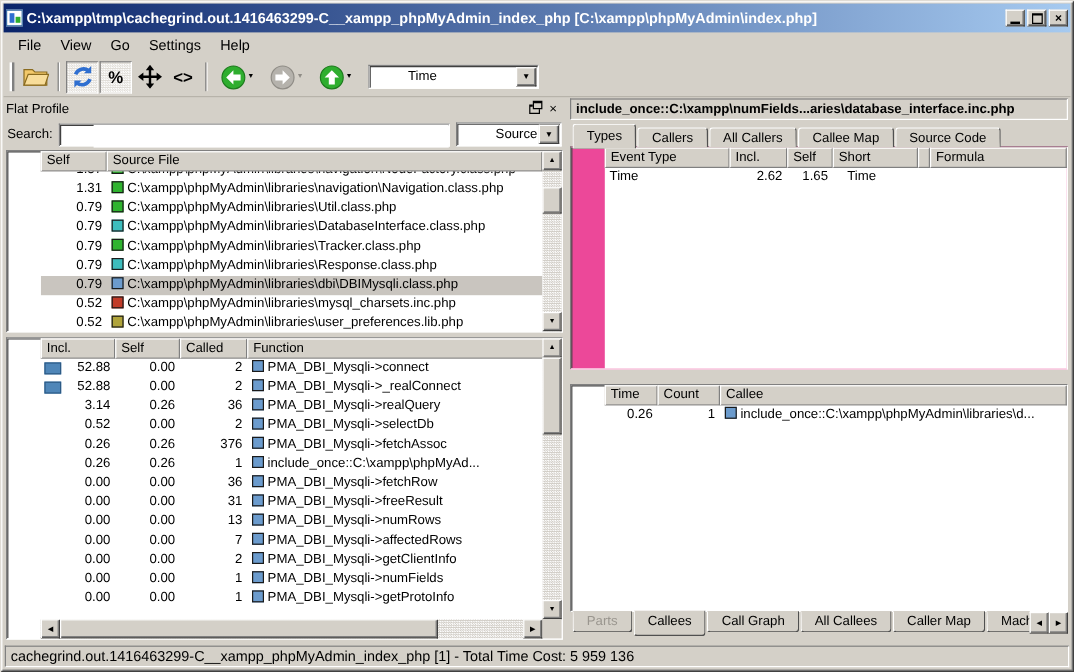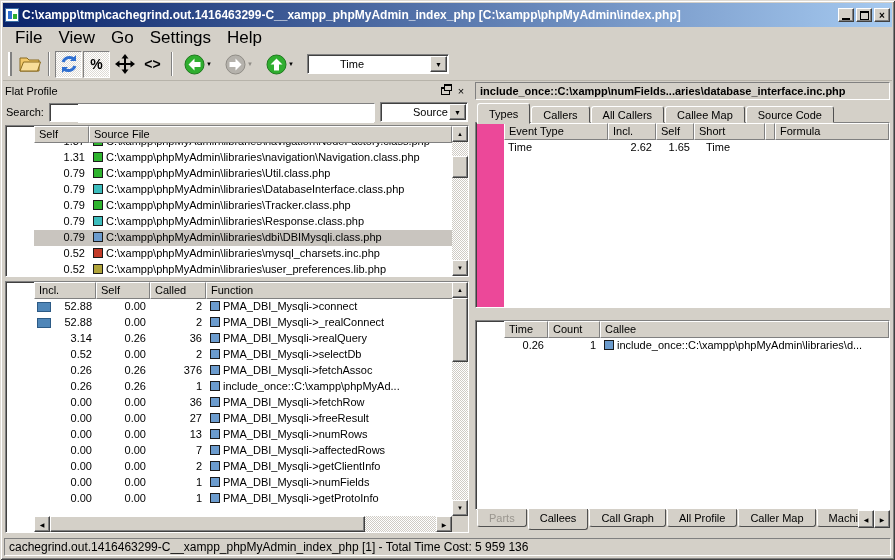--- a/index.html
+++ b/index.html
@@ -20,21 +20,21 @@
   .app-icon { width:14px; height:14px; background:#fff; border:1px solid #3a6ea5; margin-right:3px; position:relative; flex:none; }
   .app-icon i { position:absolute; left:2px; top:2px; width:4px; height:8px; background:#2f6fd0; }
   .app-icon b { position:absolute; left:7px; top:5px; width:4px; height:5px; background:#2fae2f; }
   .title-text { color:#fff; font-weight:bold; font-size:12px; white-space:nowrap; overflow:hidden; flex:1; }
   .win-btns { display:flex; gap:2px; flex:none; }
   .win-btn { width:16px; height:14px; display:flex; align-items:center; justify-content:center; font-size:10px; font-weight:bold; font-family:"Liberation Sans",sans-serif; }
   .glyph-min { width:8px; height:2px; background:#000; margin-top:7px; }
   .glyph-max { width:9px; height:9px; border:1px solid #000; border-top-width:2px; }
 
   
-  .menubar { height:21px; display:flex; align-items:center; padding-left:4px; font-size:17px; flex:none; }
+  .menubar { height:21px; display:flex; align-items:center; padding-left:4px; font-size:12px; flex:none; }
   .menu-item { padding:2px 8px; }
 
   
   .toolbar { height:33px; display:flex; align-items:center; padding:2px 2px; gap:1px; flex:none; border-bottom:1px solid #b7b3aa; }
   .tb-handle { width:4px; height:24px; border-left:2px solid #fff; border-right:2px solid #808080; margin:0 3px; }
   .tb-sep { width:2px; height:24px; border-left:1px solid #808080; border-right:1px solid #fff; margin:0 4px; }
   .tb { width:27px; height:27px; display:flex; align-items:center; justify-content:center; border:1px solid transparent; background:transparent; }
   .tb.pressed { border-color:#808080 #fff #fff #808080; background:conic-gradient(#fff 25%,#dedbd5 0 50%,#fff 0 75%,#dedbd5 0) 0 0/2px 2px; }
   .tb-text { font-size:14px; font-weight:bold; font-family:"Liberation Sans",sans-serif; }
   .dd-arrow { font-size:6px; margin-left:1px; }
@@ -370,21 +370,21 @@
                 <span class="cell num" style="width:62px; position:relative;"><span>0.00</span></span>
                 <span class="cell num" style="width:54px">0.00</span>
                 <span class="cell num" style="width:56px">36</span>
                 <span class="cell" style="width:252px"><span class="sq" style="background-color: rgb(107, 155, 205);"></span><span>PMA_DBI_Mysqli-&gt;fetchRow</span></span>
                 <span class="cell fill">C:\xampp\phpMy</span>
               </div>
 
               <div class="trow">
                 <span class="cell num" style="width:62px; position:relative;"><span>0.00</span></span>
                 <span class="cell num" style="width:54px">0.00</span>
-                <span class="cell num" style="width:56px">27</span>
+                <span class="cell num" style="width:56px">31</span>
                 <span class="cell" style="width:252px"><span class="sq" style="background-color: rgb(107, 155, 205);"></span><span>PMA_DBI_Mysqli-&gt;freeResult</span></span>
                 <span class="cell fill">C:\xampp\phpMy</span>
               </div>
 
               <div class="trow">
                 <span class="cell num" style="width:62px; position:relative;"><span>0.00</span></span>
                 <span class="cell num" style="width:54px">0.00</span>
                 <span class="cell num" style="width:56px">13</span>
                 <span class="cell" style="width:252px"><span class="sq" style="background-color: rgb(107, 155, 205);"></span><span>PMA_DBI_Mysqli-&gt;numRows</span></span>
                 <span class="cell fill">C:\xampp\phpMy</span>
@@ -492,21 +492,21 @@
             </div>
           </div>
       </div>
 
       <div class="tabs-bottom">
         <span class="tabs-strip">
 
         <span class="tab disabled">Parts</span>
             <span class="tab active">Callees</span>
             <span class="tab">Call Graph</span>
-            <span class="tab">All Profile</span>
+            <span class="tab">All Callees</span>
             <span class="tab">Caller Map</span>
             <span class="tab">Machine</span>
           </span>
         <span class="tab-scroll">
           <span class="sb-btn raised">◀</span>
           <span class="sb-btn raised">▶</span>
         </span>
       </div>
     </div>
   </div>

